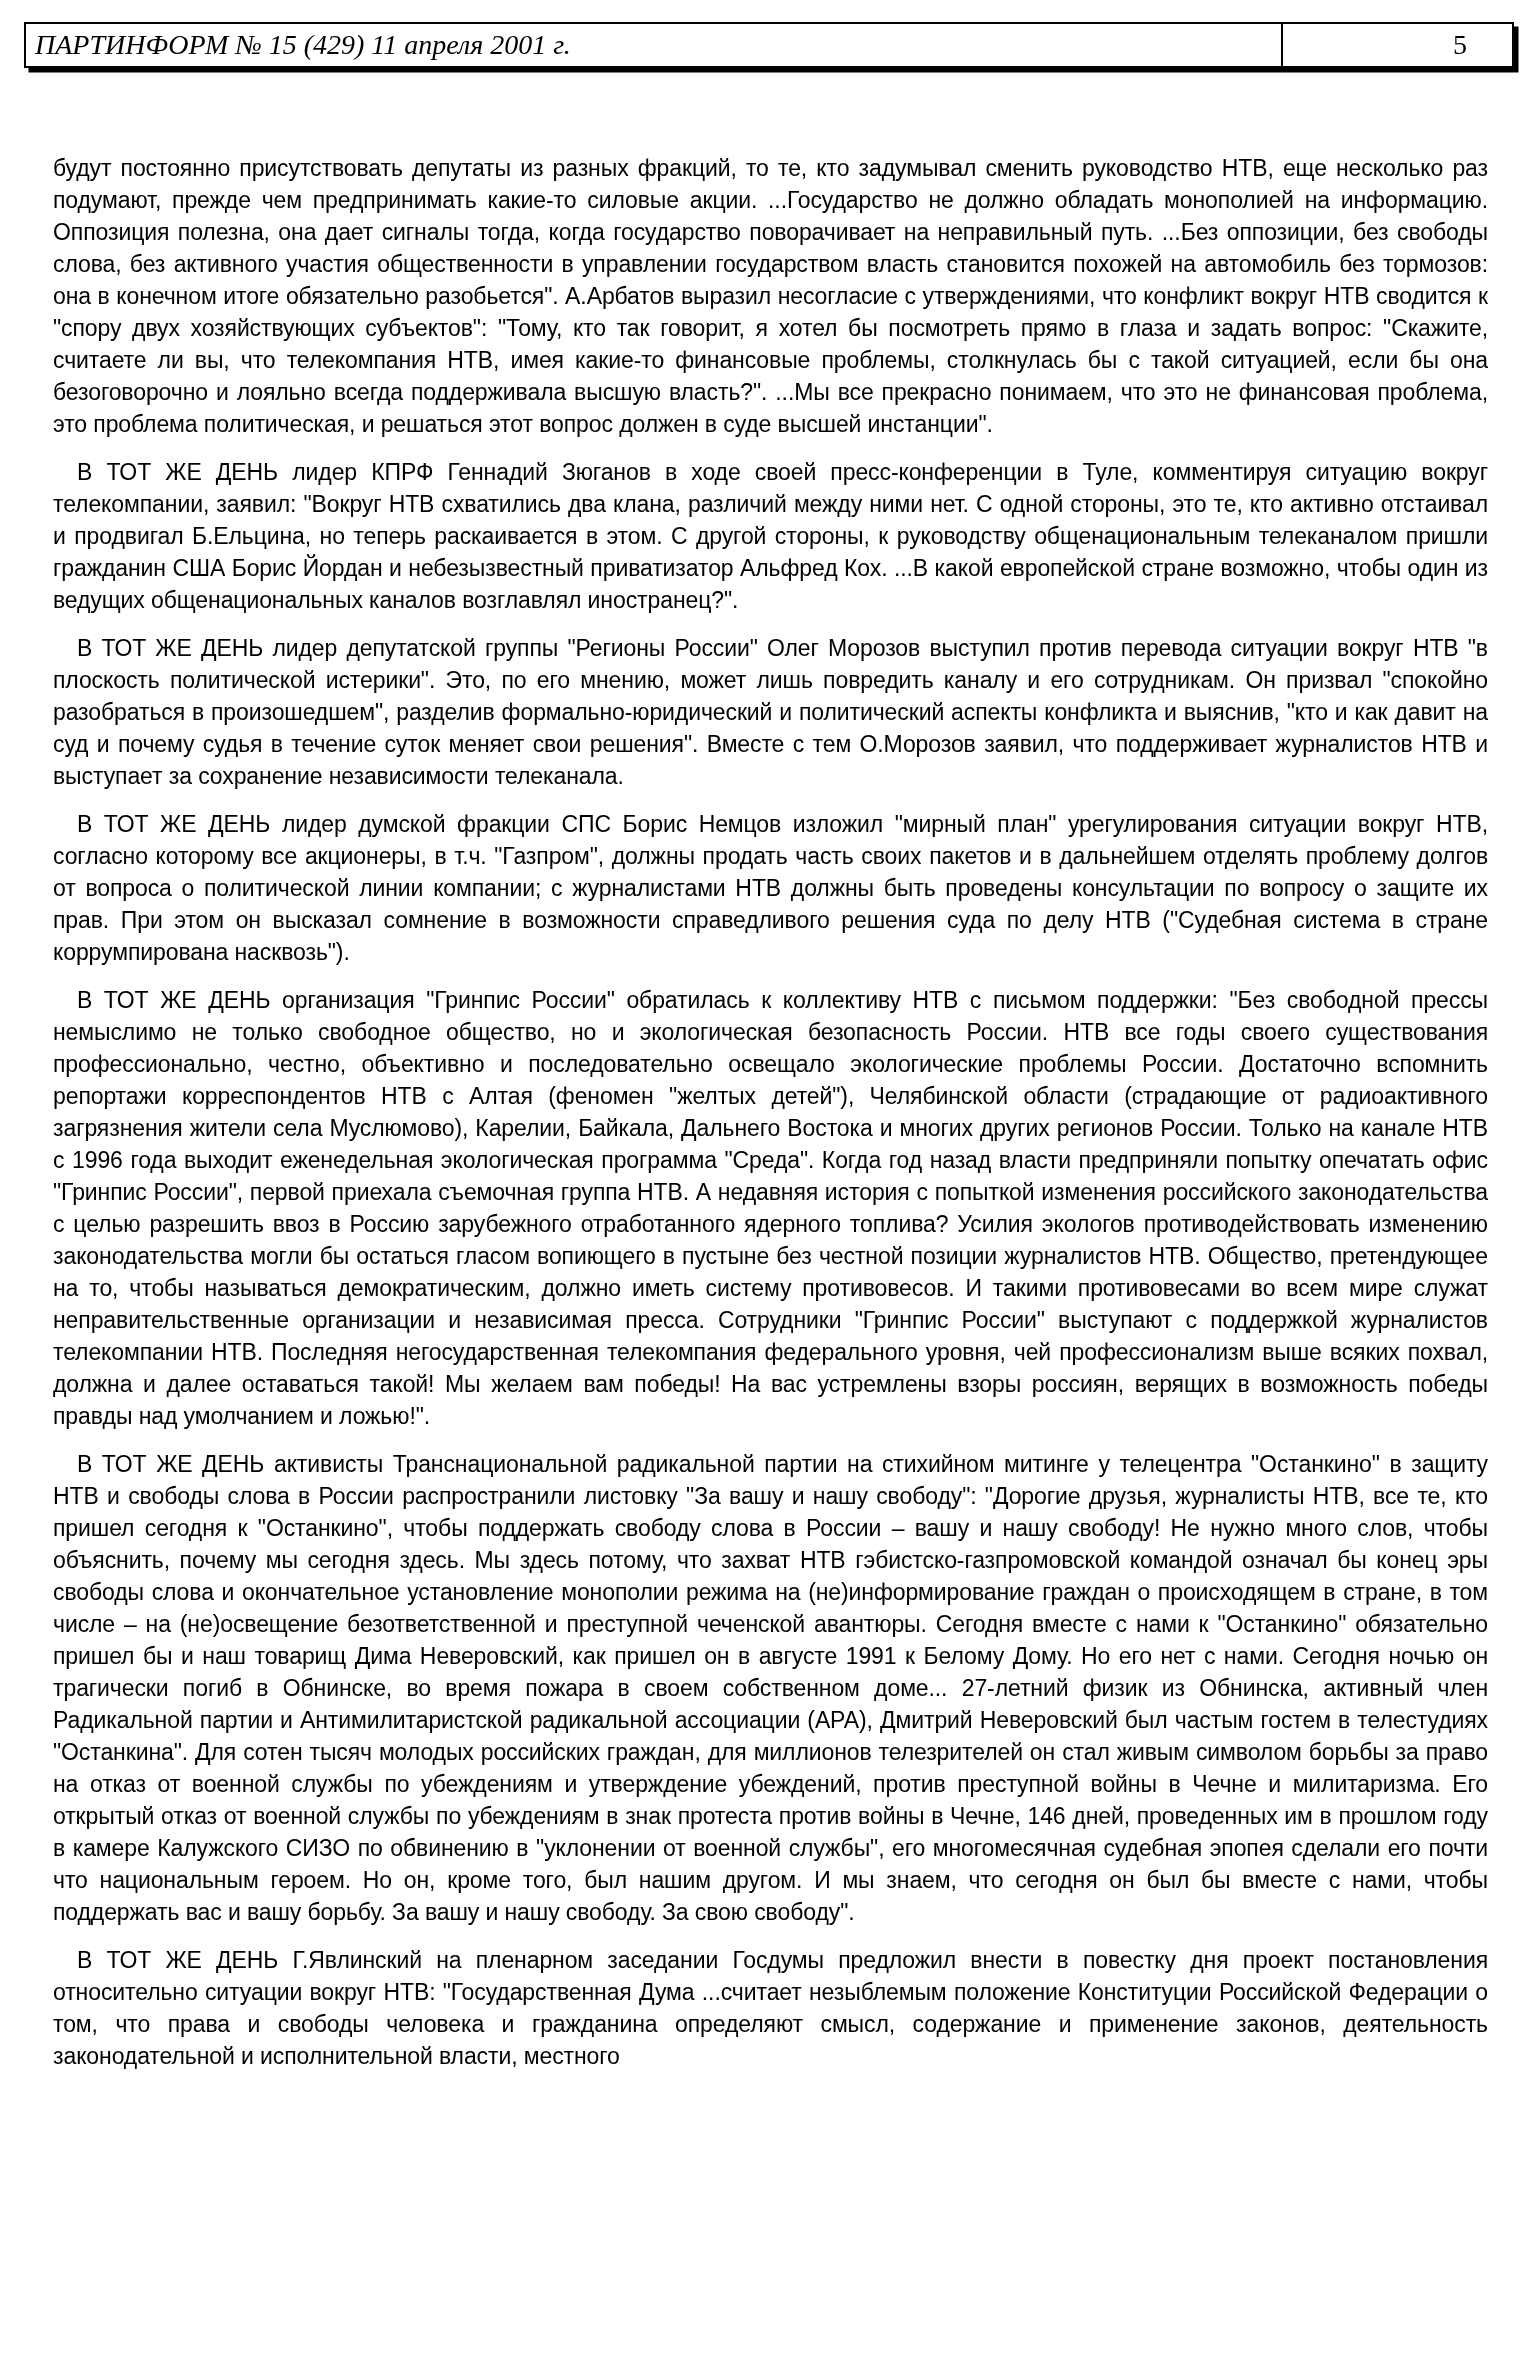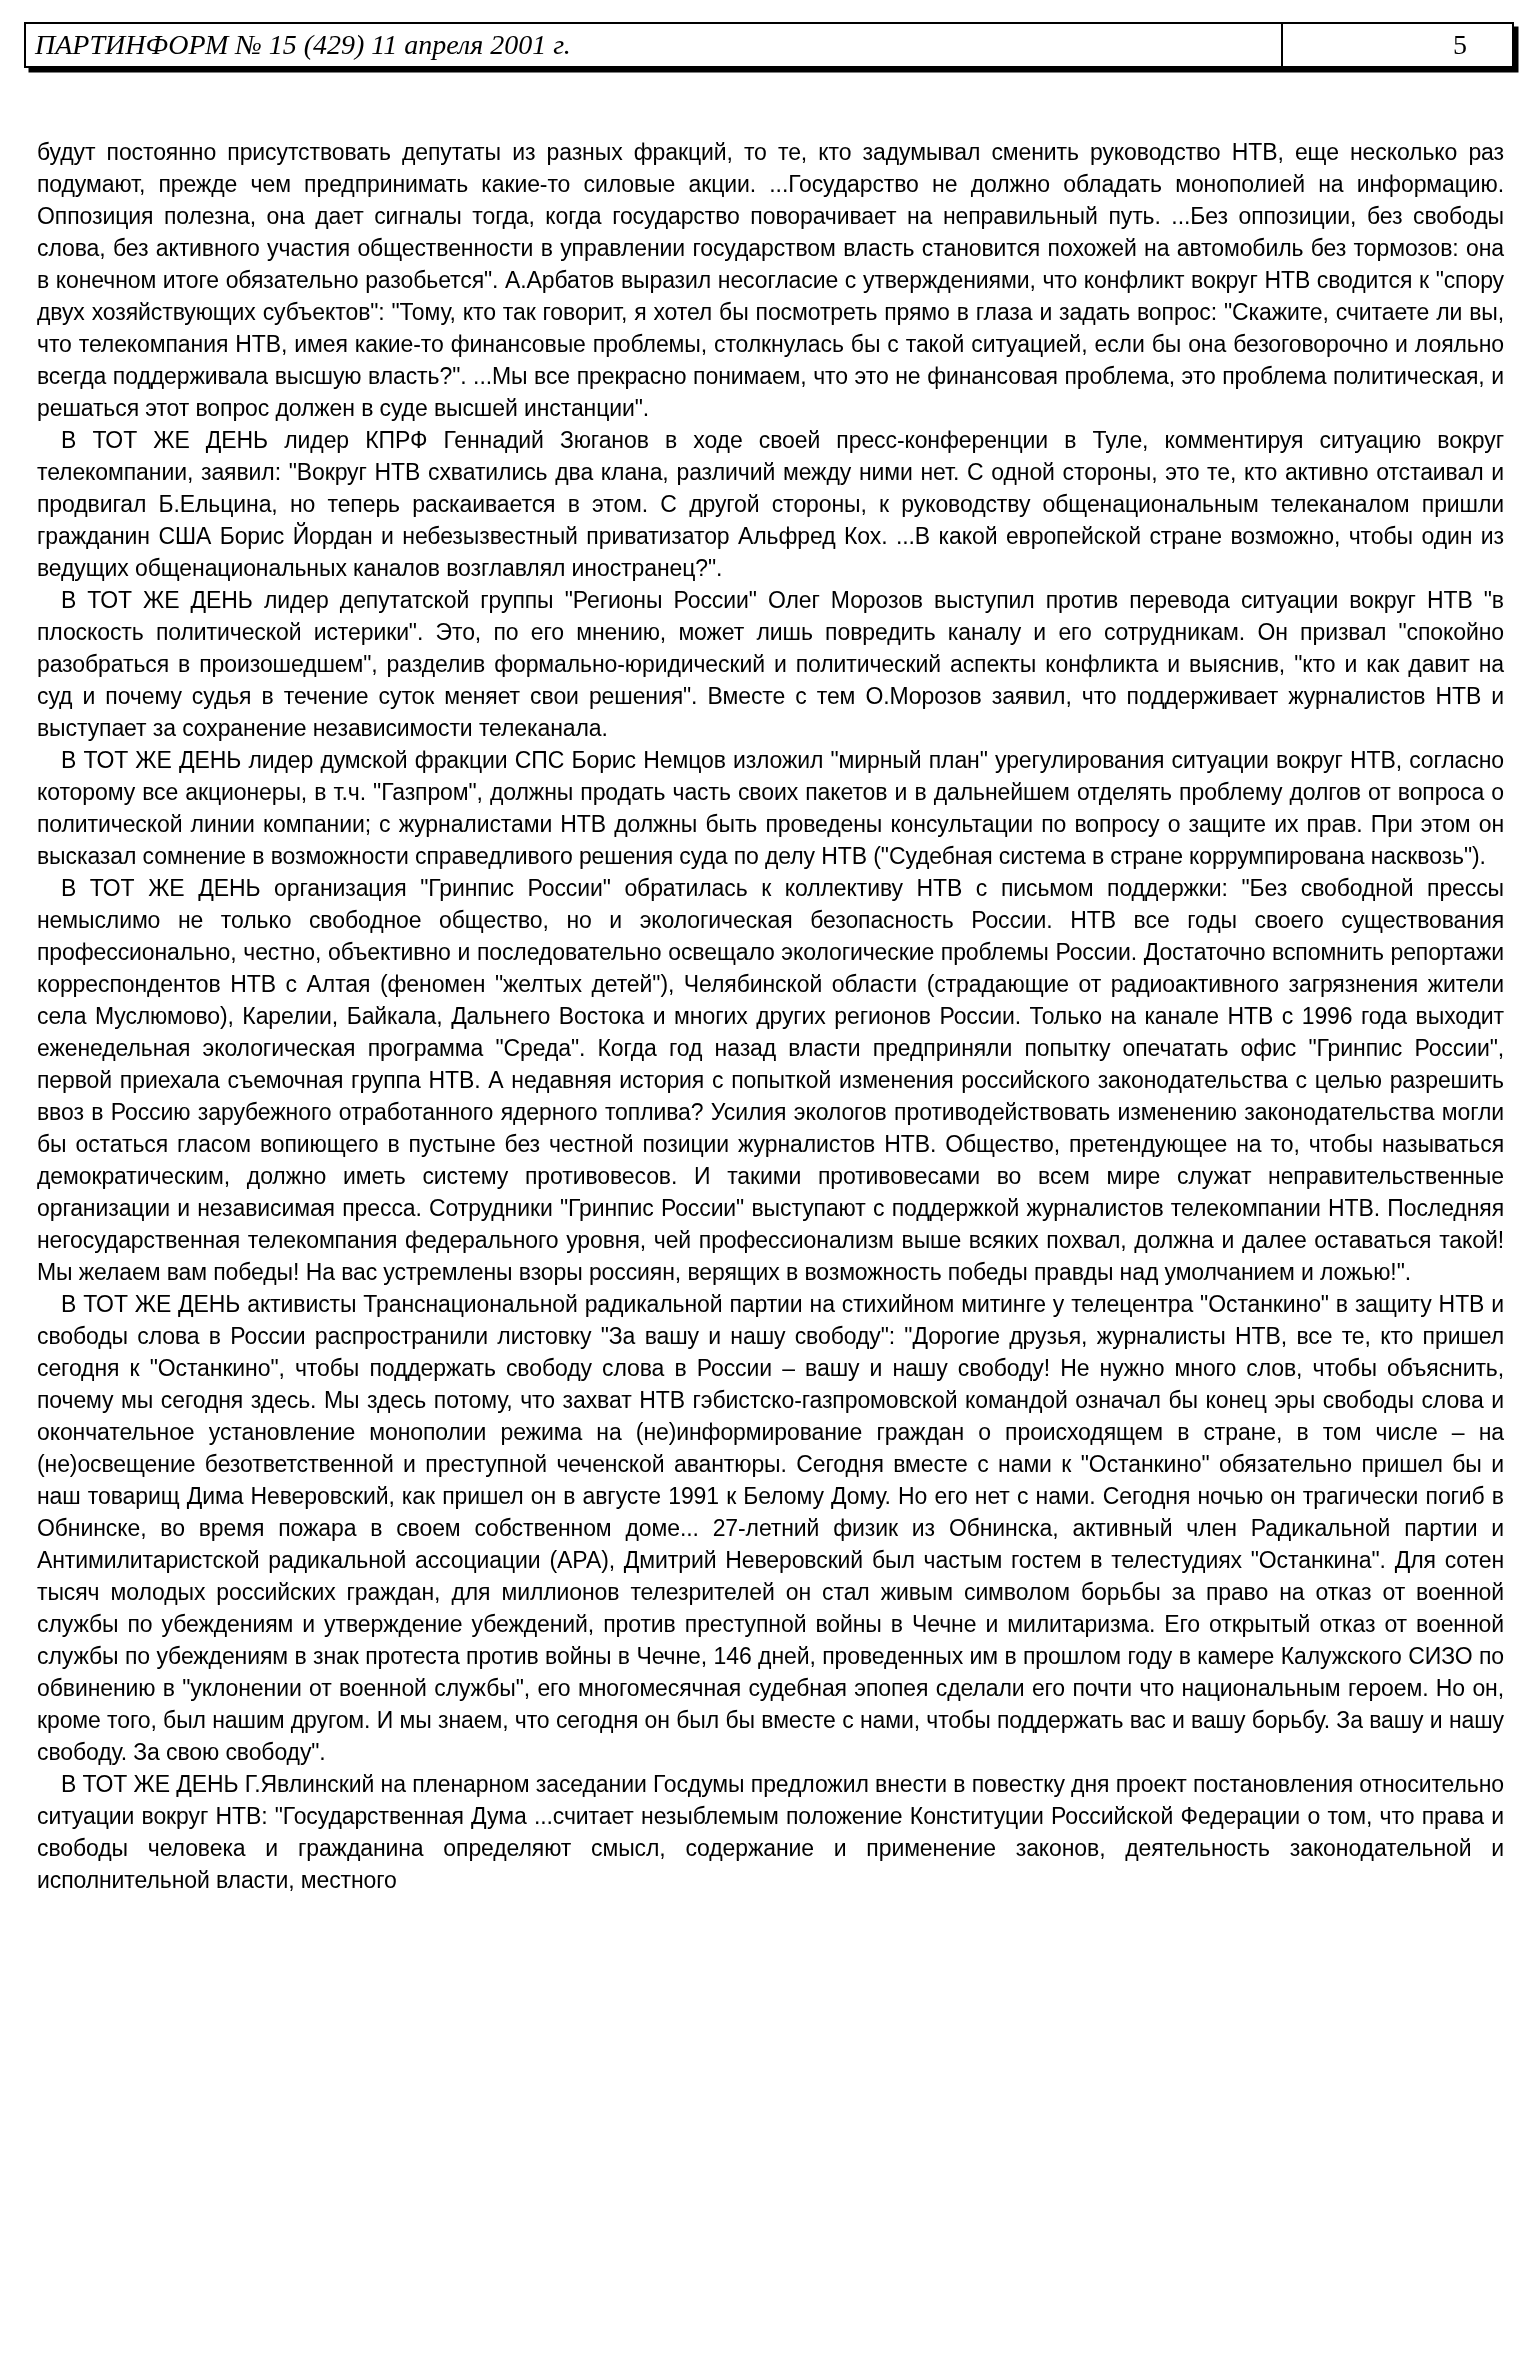--- a/index.html
+++ b/index.html
@@ -32,21 +32,21 @@
     padding-right: 45px;
     font-family: "Liberation Serif", serif;
     font-size: 28px;
   }
   .content {
     position: absolute; left: 37px; top: 136px; width: 1467px;
     text-align: justify;
     font-size: 23px; line-height: 32px;
     letter-spacing: -0.1px;
   }
-  .content p { margin: 0; padding: 0; text-indent: 24px; }
+  .content p { margin: 16px; padding: 0; text-indent: 24px; }
   .content p:first-child { text-indent: 0; }
 </style>
 </head>
 <body>
 
 <div class="page">
   <div class="header-row">
     <div class="header-title-cell">
       <span>ПАРТИНФОРМ № 15 (429) 11 апреля 2001 г.</span>
     </div>

